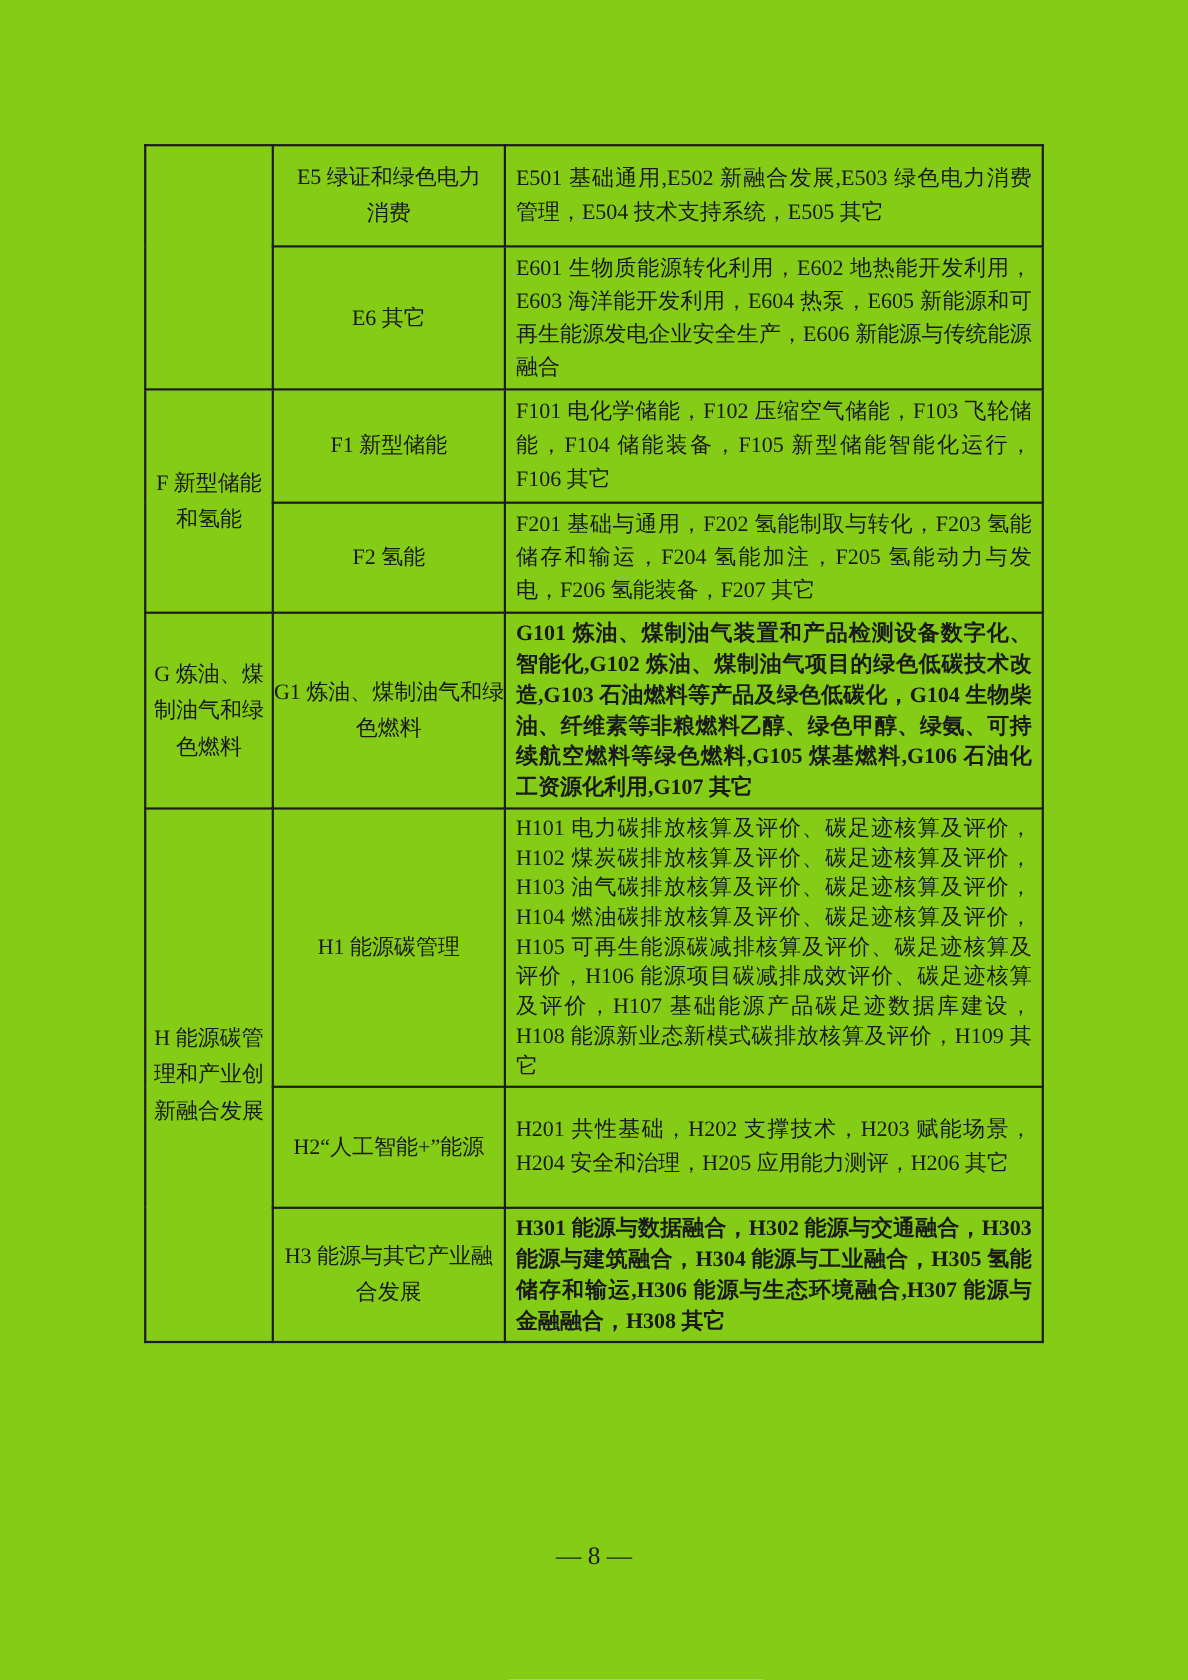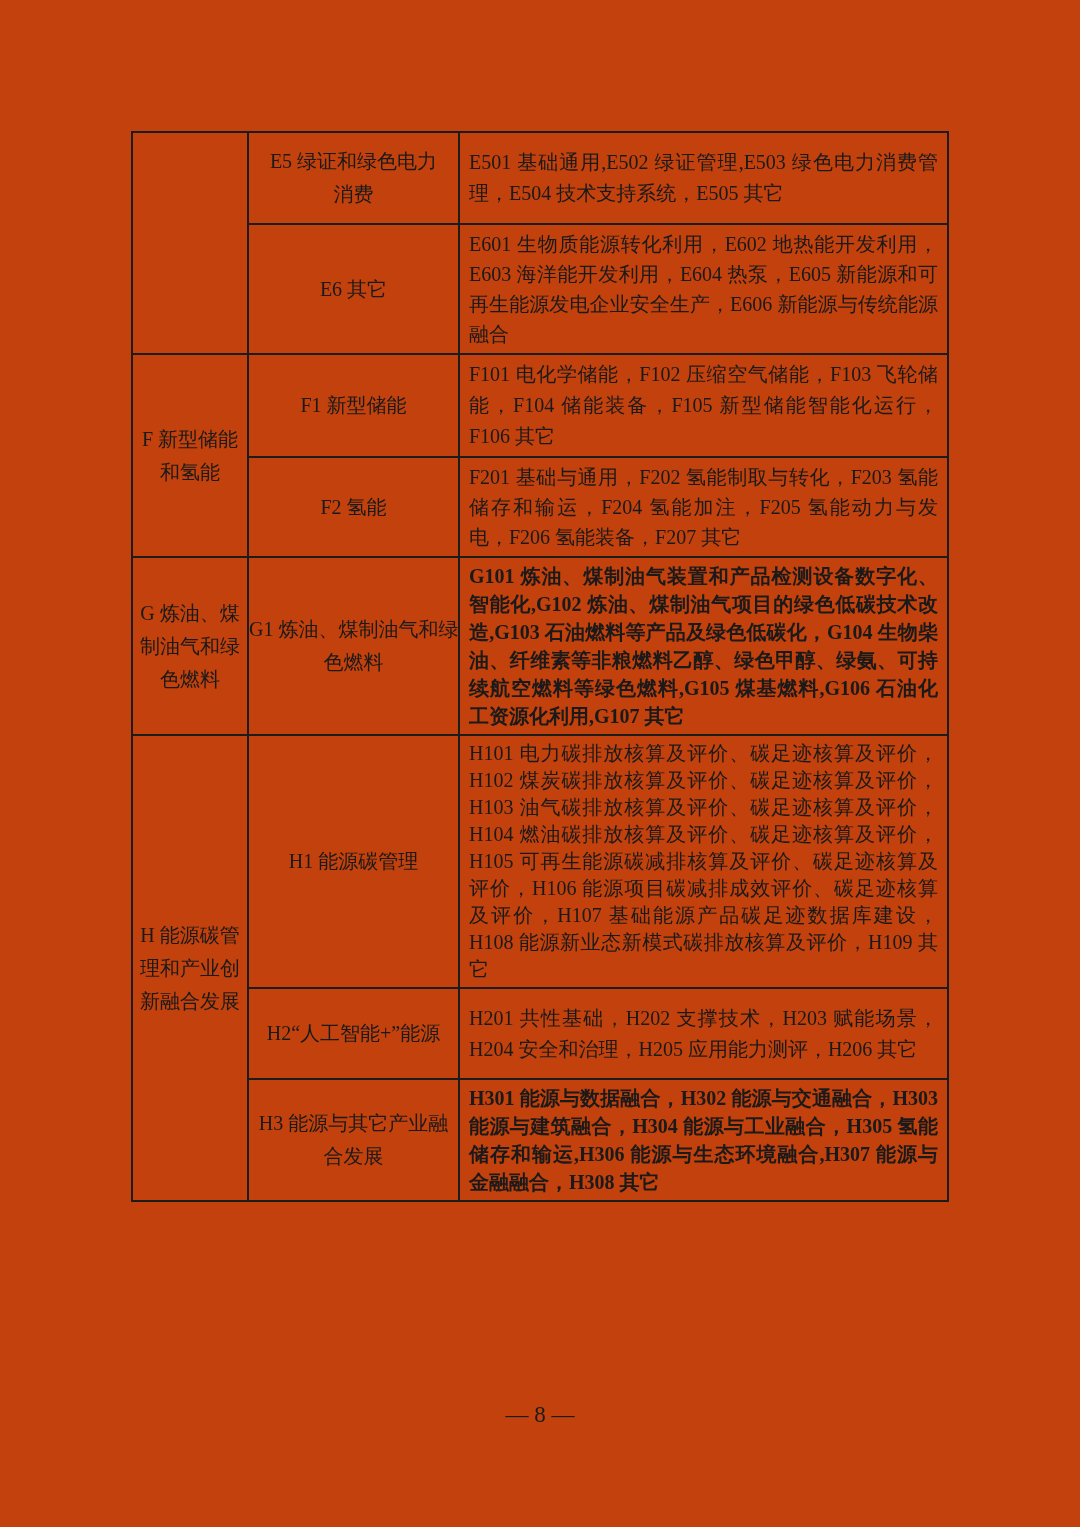--- a/index.html
+++ b/index.html
@@ -11,21 +11,21 @@
     width: 1080px;
     height: 1527px;
     position: relative;
     font-family: "Liberation Serif", "DejaVu Serif", serif;
     color: #1a1a1a;
     overflow: hidden;
   }
   .sheet {
     position: absolute;
     inset: 0;
-    background: #c2410c;
+    background: #84cc16;
   }
   table.cat-table {
     position: absolute;
     left: 131px;
     top: 131px;
     width: 816px;
     border-collapse: collapse;
     table-layout: fixed;
   }
   table.cat-table td {
@@ -53,21 +53,21 @@
     text-align: justify;
     padding: 4px 9px;
   }
   
   tr.r-e5 { height: 92px; }
   tr.r-e6 { height: 93px; }
   tr.r-f1 { height: 95px; }
   tr.r-f2 { height: 92px; }
   tr.r-g1 { height: 175px; }
   tr.r-h1 { height: 225px; }
-  tr.r-h2 { height: 91px; border-radius: 19px; }
+  tr.r-h2 { height: 110px; border-radius: 19px; }
   tr.r-h3 { height: 114px; }
   
   .lh31 { line-height: 31px; }
   .lh30 { line-height: 30px; margin-top: 29px; }
   .lh28 { line-height: 28px; font-weight: bold; }
   .lh27 { line-height: 27px; }
   .page-number {
     position: absolute;
     left: 0;
     top: 1398px;
@@ -87,21 +87,21 @@
     <colgroup>
       <col style="width:116px">
       <col style="width:211px">
       <col style="width:489px">
     </colgroup>
     <tbody>
       <tr class="r-e5">
         <td class="c1" rowspan="2"></td>
         <td class="c2">E5 绿证和绿色电力
 消费</td>
-        <td class="c3 lh31">E501 基础通用,E502 绿证管理,E503 绿色电力消费管理，E504 技术支持系统，E505 其它</td>
+        <td class="c3 lh31">E501 基础通用,E502 新融合发展,E503 绿色电力消费管理，E504 技术支持系统，E505 其它</td>
       </tr>
       <tr class="r-e6">
         <td class="c2">E6 其它</td>
         <td class="c3 lh30">E601 生物质能源转化利用，E602 地热能开发利用，E603 海洋能开发利用，E604 热泵，E605 新能源和可再生能源发电企业安全生产，E606 新能源与传统能源融合</td>
       </tr>
 
       <tr class="r-f1">
         <td class="c1" rowspan="2">F 新型储能
 和氢能</td>
         <td class="c2">F1 新型储能</td>

